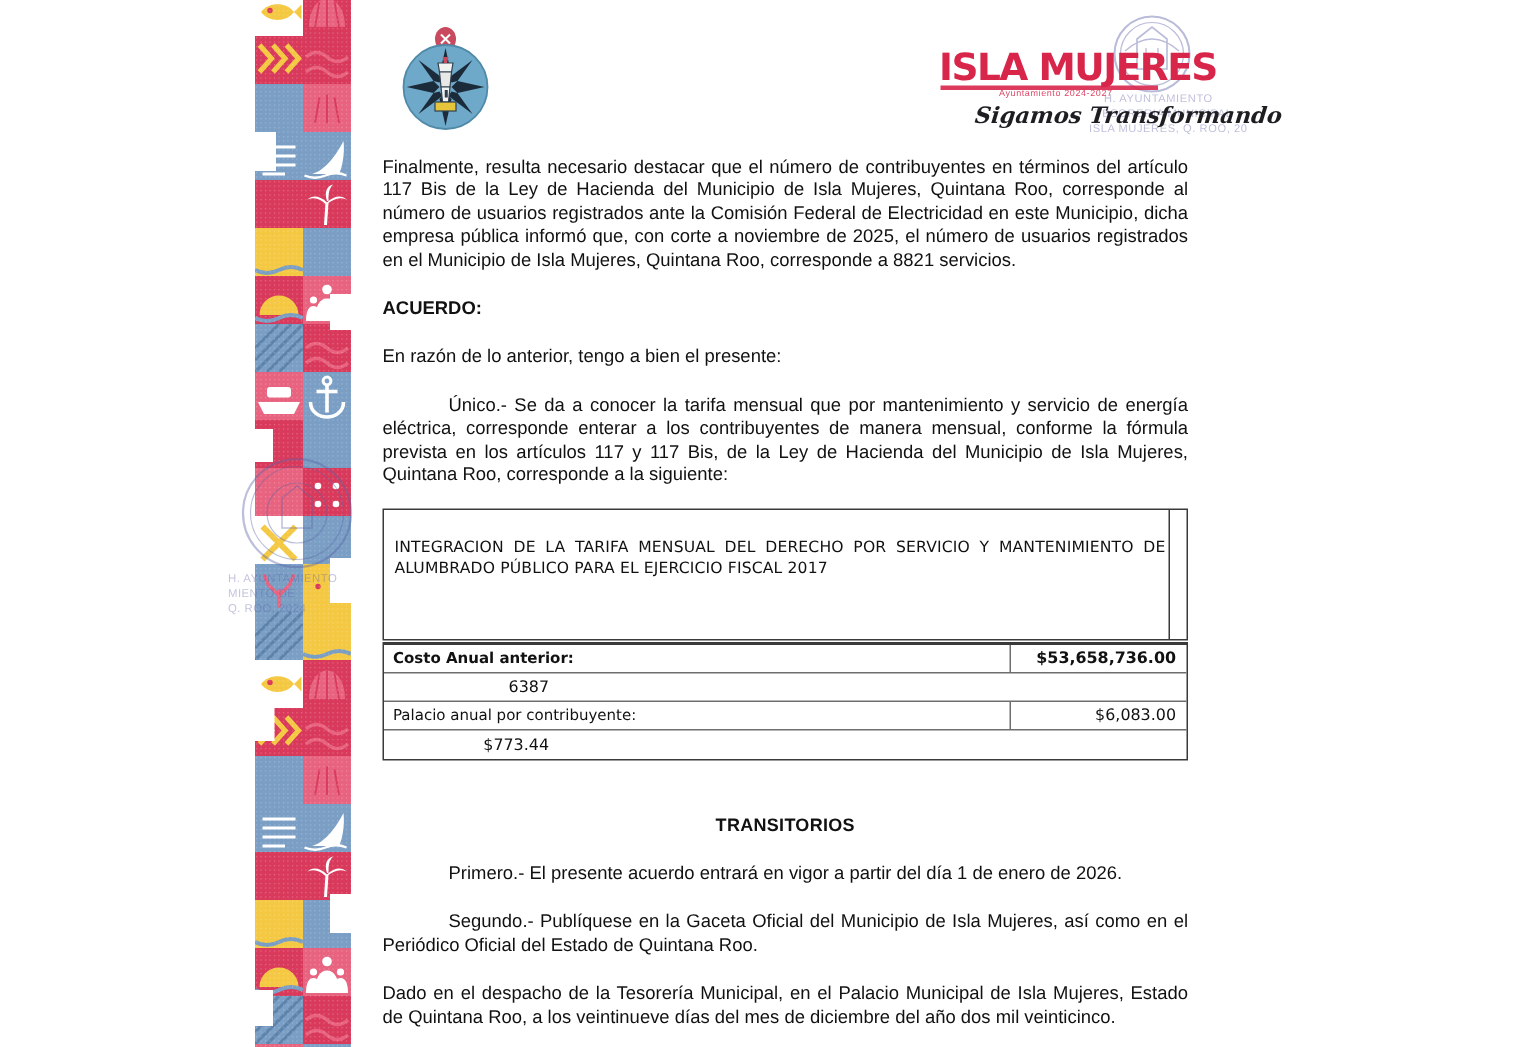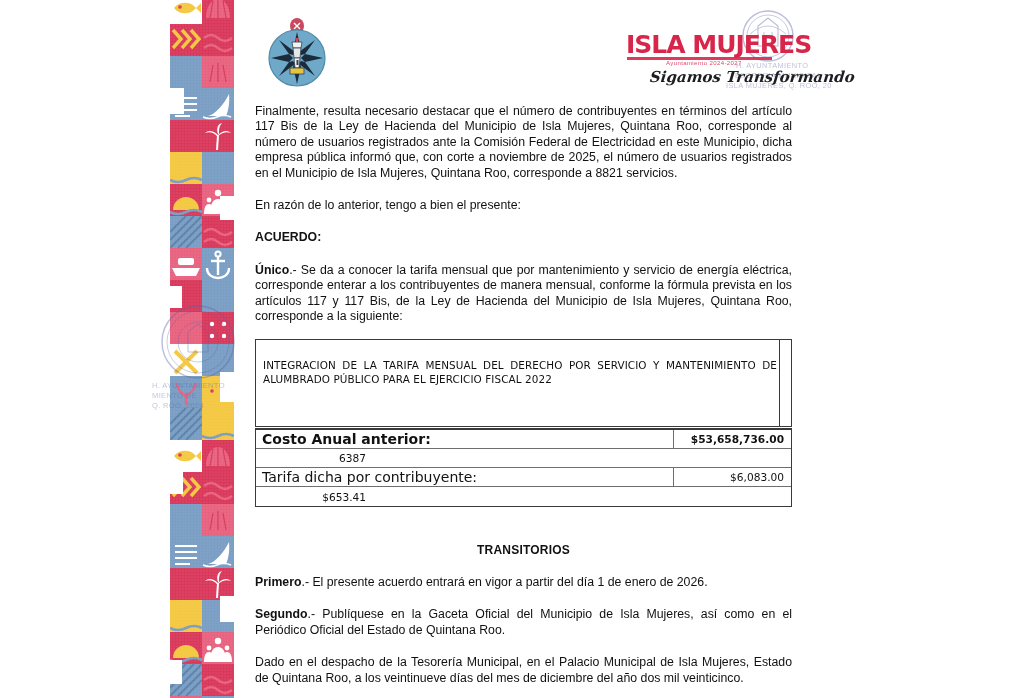--- a/index.html
+++ b/index.html
@@ -72,21 +72,21 @@
   }
   p.body{
     margin:0 0 17px 0;
     font-size:12.3px;
     line-height:15.4px;
     text-align:justify;
     text-justify:inter-word;
     font-family:"Liberation Sans", sans-serif;
   }
   .center{text-align:center;font-weight:bold;}
-  b.lead{font-weight:bold;}
+  b.lead{font-weight:normal;margin-left:44px;}
 
   
   .tbl{
     position:absolute;left:255px;top:339px;width:537px;
   }
   .tbl-head{
     border:1px solid #3a3a3a;
     height:88px;
     position:relative;
     box-sizing:border-box;
@@ -117,21 +117,21 @@
     height:19px;
     border-bottom:1px solid #6e6e6e;
     box-sizing:border-box;
   }
   .trow:last-child{border-bottom:none;}
   .tcell-label{
     flex:1 1 auto;
     padding:0 0 0 6px;
     display:flex;align-items:center;
     font-family:"DejaVu Sans", sans-serif;
-    font-size:14px;
+    font-size:10px;
     color:#111;
     border-right:1px solid #6e6e6e;
     overflow:hidden;white-space:nowrap;
   }
   .tcell-val{
     flex:0 0 110px;
     padding:0 7px 0 0;
     display:flex;align-items:center;justify-content:flex-end;
     font-family:"DejaVu Sans", sans-serif;
     font-size:10.6px;
@@ -364,44 +364,44 @@
       <g fill="#5b63a6" opacity=".75" font-family="'Liberation Sans', sans-serif" font-size="7.6" letter-spacing=".3">
         <text x="6" y="88">H. AYUNTAMIENTO</text>
         <text x="6" y="98">MIENTO DE</text>
         <text x="6" y="108">Q. ROO, 2024</text>
       </g>
     </svg>
   </div>
 
   <div class="doc">
     <p class="body">Finalmente, resulta necesario destacar que el número de contribuyentes en términos del artículo 117 Bis de la Ley de Hacienda del Municipio de Isla Mujeres, Quintana Roo, corresponde al número de usuarios registrados ante la Comisión Federal de Electricidad en este Municipio, dicha empresa pública informó que, con corte a noviembre de 2025, el número de usuarios registrados en el Municipio de Isla Mujeres, Quintana Roo, corresponde a 8821 servicios.</p>
+    <p class="body center">ACUERDO:</p>
     <p class="body">En razón de lo anterior, tengo a bien el presente:</p>
-    <p class="body center">ACUERDO:</p>
     <p class="body"><b class="lead">Único</b><span>.-</span><span>  Se da a conocer la tarifa mensual que por mantenimiento y servicio de energía eléctrica, corresponde enterar a los contribuyentes de manera mensual, conforme la fórmula prevista en los artículos 117 y 117 Bis, de la Ley de Hacienda del Municipio de Isla Mujeres, Quintana Roo, corresponde a la siguiente:</span></p>
   </div>
 
   <div class="tbl">
     <div class="tbl-head">
-      <div class="htext">INTEGRACION DE LA TARIFA MENSUAL DEL DERECHO POR SERVICIO Y MANTENIMIENTO DE ALUMBRADO PÚBLICO PARA EL EJERCICIO FISCAL 2022</div>
+      <div class="htext">INTEGRACION DE LA TARIFA MENSUAL DEL DERECHO POR SERVICIO Y MANTENIMIENTO DE ALUMBRADO PÚBLICO PARA EL EJERCICIO FISCAL 2017</div>
       <div class="vline"></div>
     </div>
     <div class="tbl-rows">
       <div class="trow bold">
         <div class="tcell-label">Costo Anual anterior:</div>
         <div class="tcell-val">$53,658,736.00</div>
       </div>
       <div class="trow">
         <div class="tcell-val">6387</div>
       </div>
       <div class="trow">
-        <div class="tcell-label">Tarifa dicha por contribuyente:</div>
+        <div class="tcell-label">Palacio anual por contribuyente:</div>
         <div class="tcell-val">$6,083.00</div>
       </div>
       <div class="trow">
-        <div class="tcell-val">$653.41</div>
+        <div class="tcell-val">$773.44</div>
       </div>
     </div>
   </div>
 
   <div class="transit">
     <p class="title">TRANSITORIOS</p>
     <p class="body"><b class="lead">Primero</b><span>.-</span><span>  El presente acuerdo entrará en vigor a partir del día 1 de enero de 2026.</span></p>
     <p class="body"><b class="lead">Segundo</b><span>.-</span><span>  Publíquese en la Gaceta Oficial del Municipio de Isla Mujeres, así como en el Periódico Oficial del Estado de Quintana Roo.</span></p>
     <p class="body">Dado en el despacho de la Tesorería Municipal, en el Palacio Municipal de Isla Mujeres, Estado de Quintana Roo, a los veintinueve días del mes de diciembre del año dos mil veinticinco.</p>
   </div>

